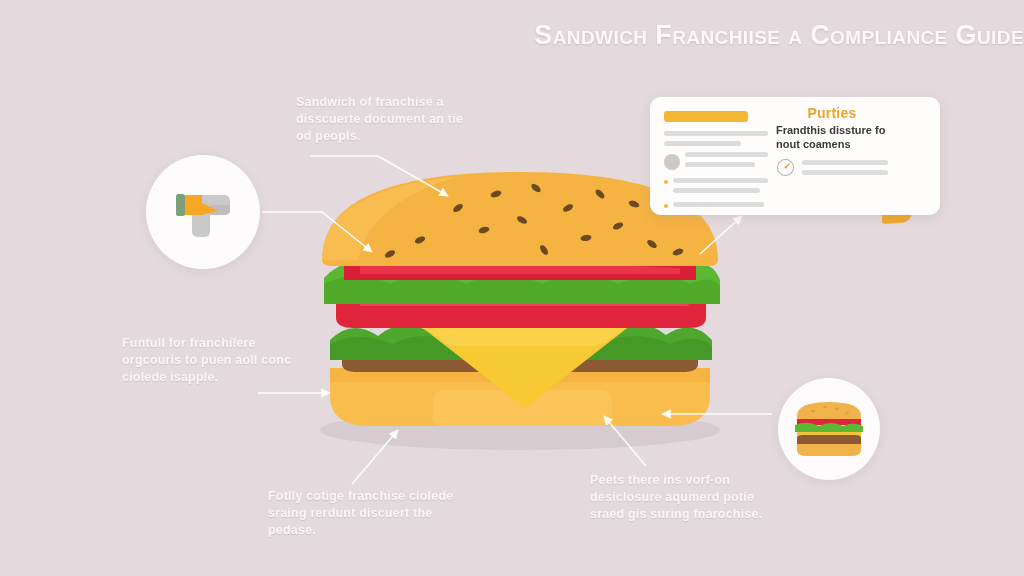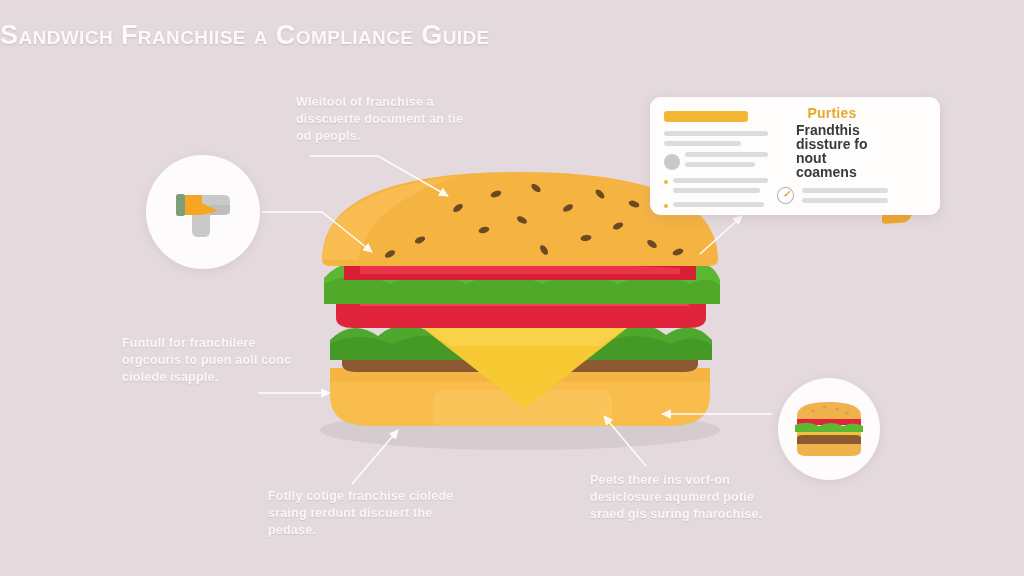--- a/index.html
+++ b/index.html
@@ -10,21 +10,21 @@
   }
   #stage {
     position:relative; width:1024px; height:576px;
     background:#e4dadd;
     overflow:hidden;
   }
 
   
   .title {
     position:absolute; left:0; top:20px; width:1024px;
-    text-align:left;
+    text-align:right;
     font-size:27px; font-weight:bold;
     letter-spacing:0.4px;
     color:#fdf8fa;
     font-variant:small-caps;
     text-shadow:0 1px 2px rgba(150,130,140,0.35);
   }
 
   
   .note {
     position:absolute;
@@ -82,22 +82,22 @@
   .bullet-row { display:flex; align-items:flex-start; gap:5px; margin:4px 0; }
   .dot { width:4px; height:4px; border-radius:50%; background:#f2b33a; margin-top:2px; flex:none; }
   .bullet-lines { flex:1; }
 
   .card-right { position:absolute; left:126px; top:8px; width:112px; }
   .card-heading {
     text-align:center; font-size:14px; font-weight:bold;
     color:#e8a72b; letter-spacing:0.2px; margin-bottom:2px;
   }
   .card-sub {
-    font-size:14px; line-height:14px; color:#3a3a3a;
-    font-weight:600; text-align:left;margin-left:20px;
+    font-size:11px; line-height:14px; color:#3a3a3a;
+    font-weight:600; text-align:left;
   }
   .gauge-row { display:flex; align-items:center; gap:7px; margin-top:7px; }
   .gauge { width:19px; height:19px; flex:none; }
   .gauge-lines { flex:1; }
   .gauge-lines .sk { height:5px; background:#dddddd; }
 
   
   #burger { position:absolute; left:300px; top:168px; width:440px; height:290px; }
 </style>
 </head>
@@ -255,18 +255,18 @@
           <div class="gauge-lines">
             <div class="sk" style="width:100%"></div>
             <div class="sk" style="width:100%;margin-bottom:0"></div>
           </div>
         </div>
       </div>
 
     </div>
   </div>
 
-  <div class="note note-tl">Wleitool of franchise a disscuerte document an tie od peopls.</div>
+  <div class="note note-tl">Sandwich of franchise a disscuerte document an tie od peopls.</div>
   <div class="note note-l">Funtull for franchilere orgcouris to puen aoll conc ciolede isapple.</div>
   <div class="note note-bl">Fotlly cotige franchise ciolede sraing rerdunt discuert the pedase.</div>
   <div class="note note-br">Peets there ins vorf-on desiclosure aqumerd potie sraed gis suring fnarochise.</div>
 
 </div>
 
 </body></html>

